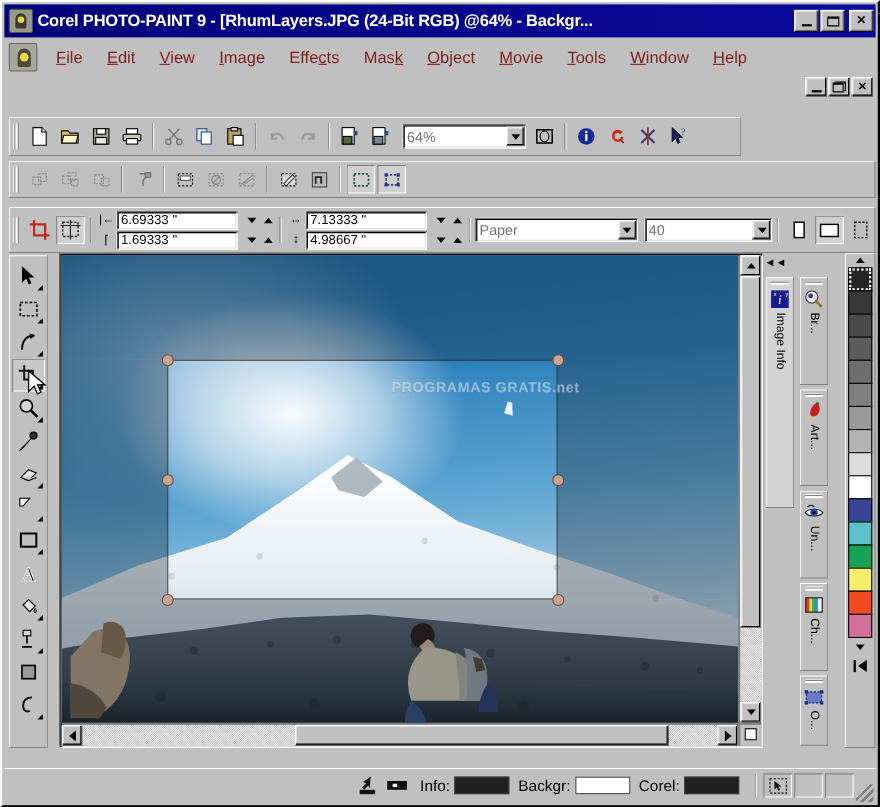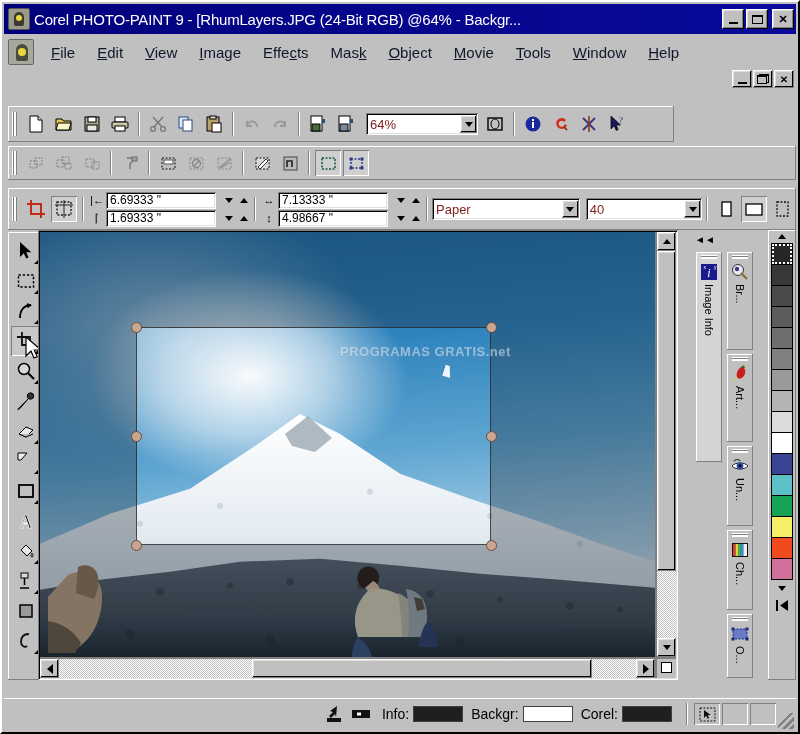--- a/index.html
+++ b/index.html
@@ -36,21 +36,21 @@
   }
   .title-icon::before {
     content: ""; position: absolute; left: 5px; top: 3px; width: 10px; height: 14px;
     background: #3a3a30; border-radius: 5px 5px 2px 2px;
   }
   .title-icon::after {
     content: ""; position: absolute; left: 7px; top: 6px; width: 6px; height: 6px;
     background: #e8d840; border-radius: 50%;
   }
   .title-text {
-    color: #ffffff; font-size: 15px; font-weight: normal;
+    color: #ffffff; font-size: 15px; font-weight: bold;
     white-space: nowrap; overflow: hidden; flex: 1 1 auto;
     letter-spacing: -0.2px;
   }
   .win-btns { display: flex; gap: 2px; align-items: center; flex: 0 0 auto; }
   .win-btn {
     width: 22px; height: 20px; background: #c0c0c0;
     border: 1px solid #ffffff;
     border-right-color: #000; border-bottom-color: #000;
     box-shadow: inset -1px -1px 0 #808080, inset 1px 1px 0 #dfdfdf;
     display: flex; align-items: center; justify-content: center;
@@ -75,21 +75,21 @@
   }
   .menu-app-icon::before {
     content: ""; position: absolute; left: 7px; top: 4px; width: 12px; height: 17px;
     background: #4a4a3e; border-radius: 6px 6px 2px 2px;
   }
   .menu-app-icon::after {
     content: ""; position: absolute; left: 9px; top: 8px; width: 8px; height: 8px;
     background: #e8d840; border-radius: 50%;
   }
   .menu-item {
-    padding: 3px 11px; font-size: 15px; color: #0f172a; white-space: nowrap;
+    padding: 3px 11px; font-size: 15px; color: #7f1d1d; white-space: nowrap;
   }
   .menu-item u { text-decoration: underline; }
   .mdi-btns {
     position: absolute; right: 4px; top: 68px;
     display: flex; gap: 1px;
   }
   .mdi-btn {
     width: 20px; height: 18px; background: #c0c0c0;
     box-shadow: inset -1px -1px 0 #808080, inset 1px 1px 0 #ffffff,
                 inset -2px -2px 0 #000000, inset 2px 2px 0 #dfdfdf;
@@ -124,21 +124,21 @@
   .tsep { width: 2px; height: 24px; margin: 0 4px; flex: 0 0 2px;
     box-shadow: inset 1px 0 0 #808080, inset -1px 0 0 #ffffff; }
 
   .ico { display:block; }
 
   
   .combo {
     height: 22px; background: #ffffff; display: flex; align-items: center;
     box-shadow: inset 1px 1px 0 #808080, inset -1px -1px 0 #ffffff,
                 inset 2px 2px 0 #000000, inset -2px -2px 0 #dfdfdf;
-    padding-left: 4px; font-size: 13px; color: #7f1d1d;
+    padding-left: 4px; font-size: 13px; color: #737373;
   }
   .combo .cval { flex: 1 1 auto; white-space: nowrap; overflow: hidden; }
   .combo-arrow {
     width: 17px; height: 18px; margin: 1px; flex: 0 0 17px; background: #c0c0c0;
     box-shadow: inset -1px -1px 0 #808080, inset 1px 1px 0 #ffffff,
                 inset -2px -2px 0 #000000, inset 2px 2px 0 #dfdfdf;
     display:flex; align-items:center; justify-content:center;
   }
   .arrow-dn { width:0;height:0;border-left:4px solid transparent;border-right:4px solid transparent;border-top:5px solid #000; }
   .arrow-up { width:0;height:0;border-left:4px solid transparent;border-right:4px solid transparent;border-bottom:5px solid #000; }
@@ -181,21 +181,21 @@
     box-shadow: inset 1px 1px 0 #808080, inset -1px -1px 0 #ffffff;
     background: #c8c8c8;
   }
   .tool .flyout {
     position:absolute; right:2px; bottom:2px; width:0;height:0;
     border-left:5px solid transparent; border-bottom:5px solid #000;
   }
 
   
   #canvas-frame {
-    position: absolute; left: 36px; top: 228px; width: 640px; height: 450px;
+    position: absolute; left: 52px; top: 228px; width: 640px; height: 450px;
     box-shadow: inset 1px 1px 0 #808080, inset -1px -1px 0 #ffffff,
                 inset 2px 2px 0 #000000, inset -2px -2px 0 #dfdfdf;
     background: #808080;
   }
   #image-area {
     position: absolute; left: 2px; top: 2px; width: 615px; height: 425px;
     overflow: hidden; background: #6d8ea8;
   }
   .sky {
     position:absolute; left:0; top:0; width:100%; height:100%;

